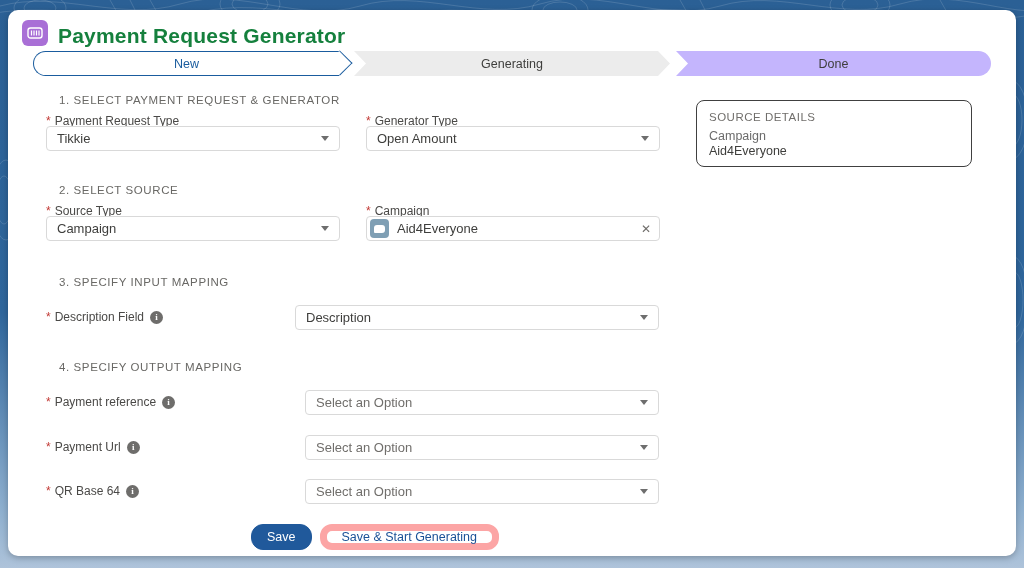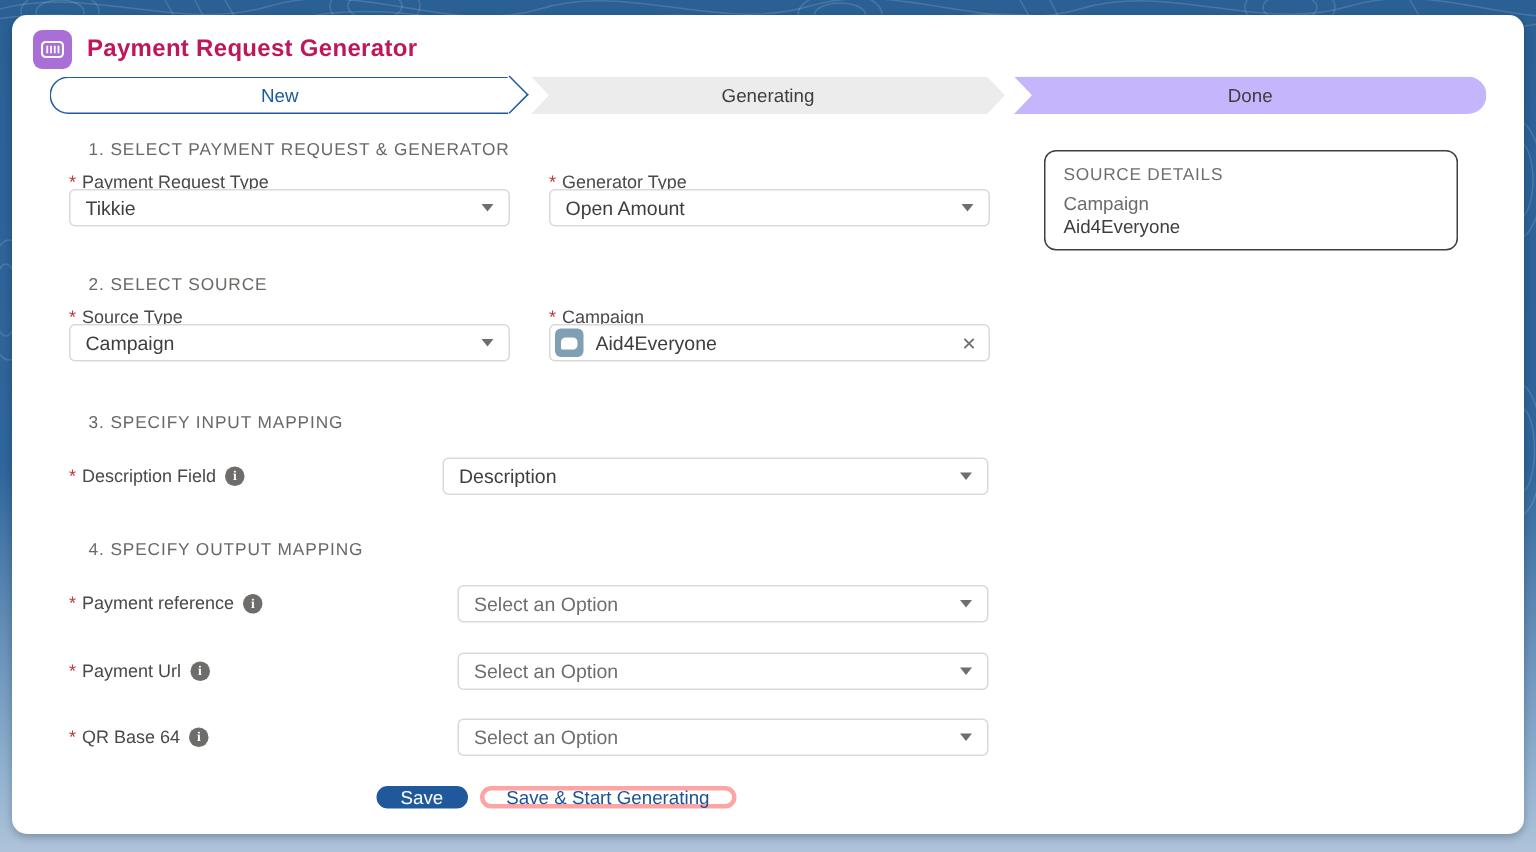--- a/index.html
+++ b/index.html
@@ -17,21 +17,21 @@
     box-shadow: 0 2px 6px rgba(0,0,0,0.25);
   }
 
   
   .hdr-icon {
     position: absolute; left: 14px; top: 10px; width: 26px; height: 26px;
     background: #a96fd6; border-radius: 6px; display: flex; align-items: center; justify-content: center;
   }
   .hdr-title {
     position: absolute; left: 50px; top: 14px;
-    font-size: 16px; font-weight: 600; color: #be185d; letter-spacing: .2px;
+    font-size: 21px; font-weight: 600; color: #15803d; letter-spacing: .2px;
   }
 
   
   .path { position: absolute; left: 25px; top: 41px; width: 958px; height: 25px; }
   .step { position: absolute; top: 0; height: 25px; display: flex; align-items: center; justify-content: center;
           font-size: 12.5px; color: #3e3e3c; }
   .step-new {
     left: 0; width: 306px; background: #fff;
     border: 1.5px solid #1a5c9e; border-right: none;
     border-radius: 13px 0 0 13px; color: #1a5c9e; font-weight: 500;
@@ -89,24 +89,24 @@
 
   .source-details {
     position: absolute; left: 688px; top: 90px; width: 276px; height: 67px;
     border: 1px solid #404040; border-radius: 8px; padding: 10px 12px;
   }
   .sd-title { font-size: 11.5px; letter-spacing: .5px; color: #706e6b; margin-bottom: 6px; }
   .sd-line1 { font-size: 12.5px; color: #6b6b6b; margin-bottom: 1px; }
   .sd-line2 { font-size: 12.5px; color: #3e3e3c; }
 
   .btn-row { position: absolute; left: 243px; top: 514px; display: flex; gap: 8px; }
-  .btn { height: 15px; border-radius: 12px; font-size: 12.5px; display: flex; align-items: center;
+  .btn { height: 26px; border-radius: 12px; font-size: 12.5px; display: flex; align-items: center;
          padding: 0 15px; cursor: pointer; white-space: nowrap; }
   .btn-primary { background: #20599b; color: #ffffff; border: 1px solid #20599b; }
-  .btn-outline { background: #ffffff; color: #1b5297; border: 3px solid #fca5a5; }
+  .btn-outline { background: #ffffff; color: #1b5297; border: 7px solid #fca5a5; }
 </style>
 </head>
 <body>
 
 <svg class="bg-pattern" viewBox="0 0 1024 568" preserveAspectRatio="none">
   <g stroke="#ffffff" stroke-opacity="0.14" fill="none" stroke-width="1">
     <path d="M0,6 C60,-10 120,22 180,4 C240,-14 300,24 360,6 C420,-12 480,22 540,4 C600,-14 660,24 720,6 C780,-12 840,22 900,4 C960,-14 1020,24 1060,6"></path>
     <path d="M-10,14 C60,0 130,28 200,12 C270,-4 340,30 410,14 C480,0 550,30 620,14 C690,-2 760,30 830,14 C900,0 970,30 1034,14"></path>
     <ellipse cx="40" cy="8" rx="26" ry="14"></ellipse>
       <ellipse cx="40" cy="8" rx="16" ry="8"></ellipse>

